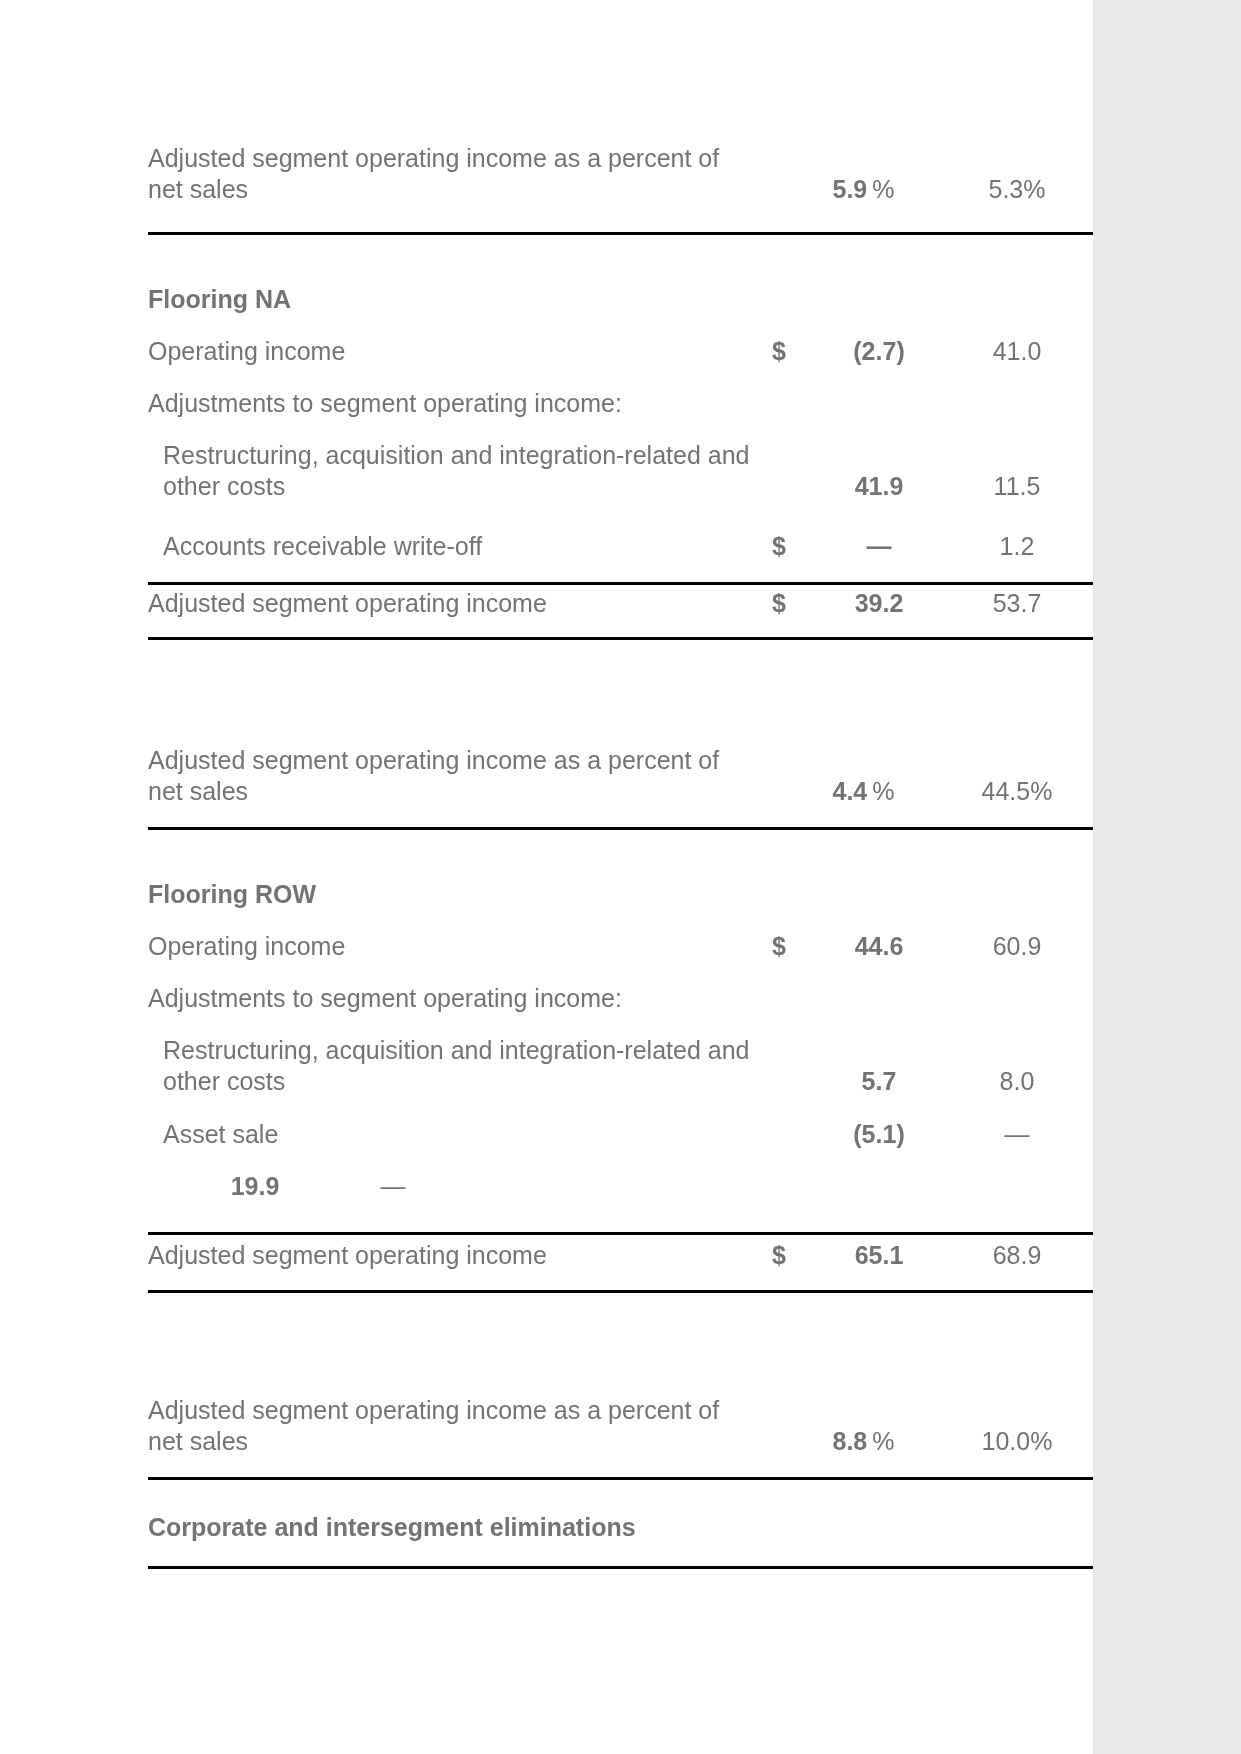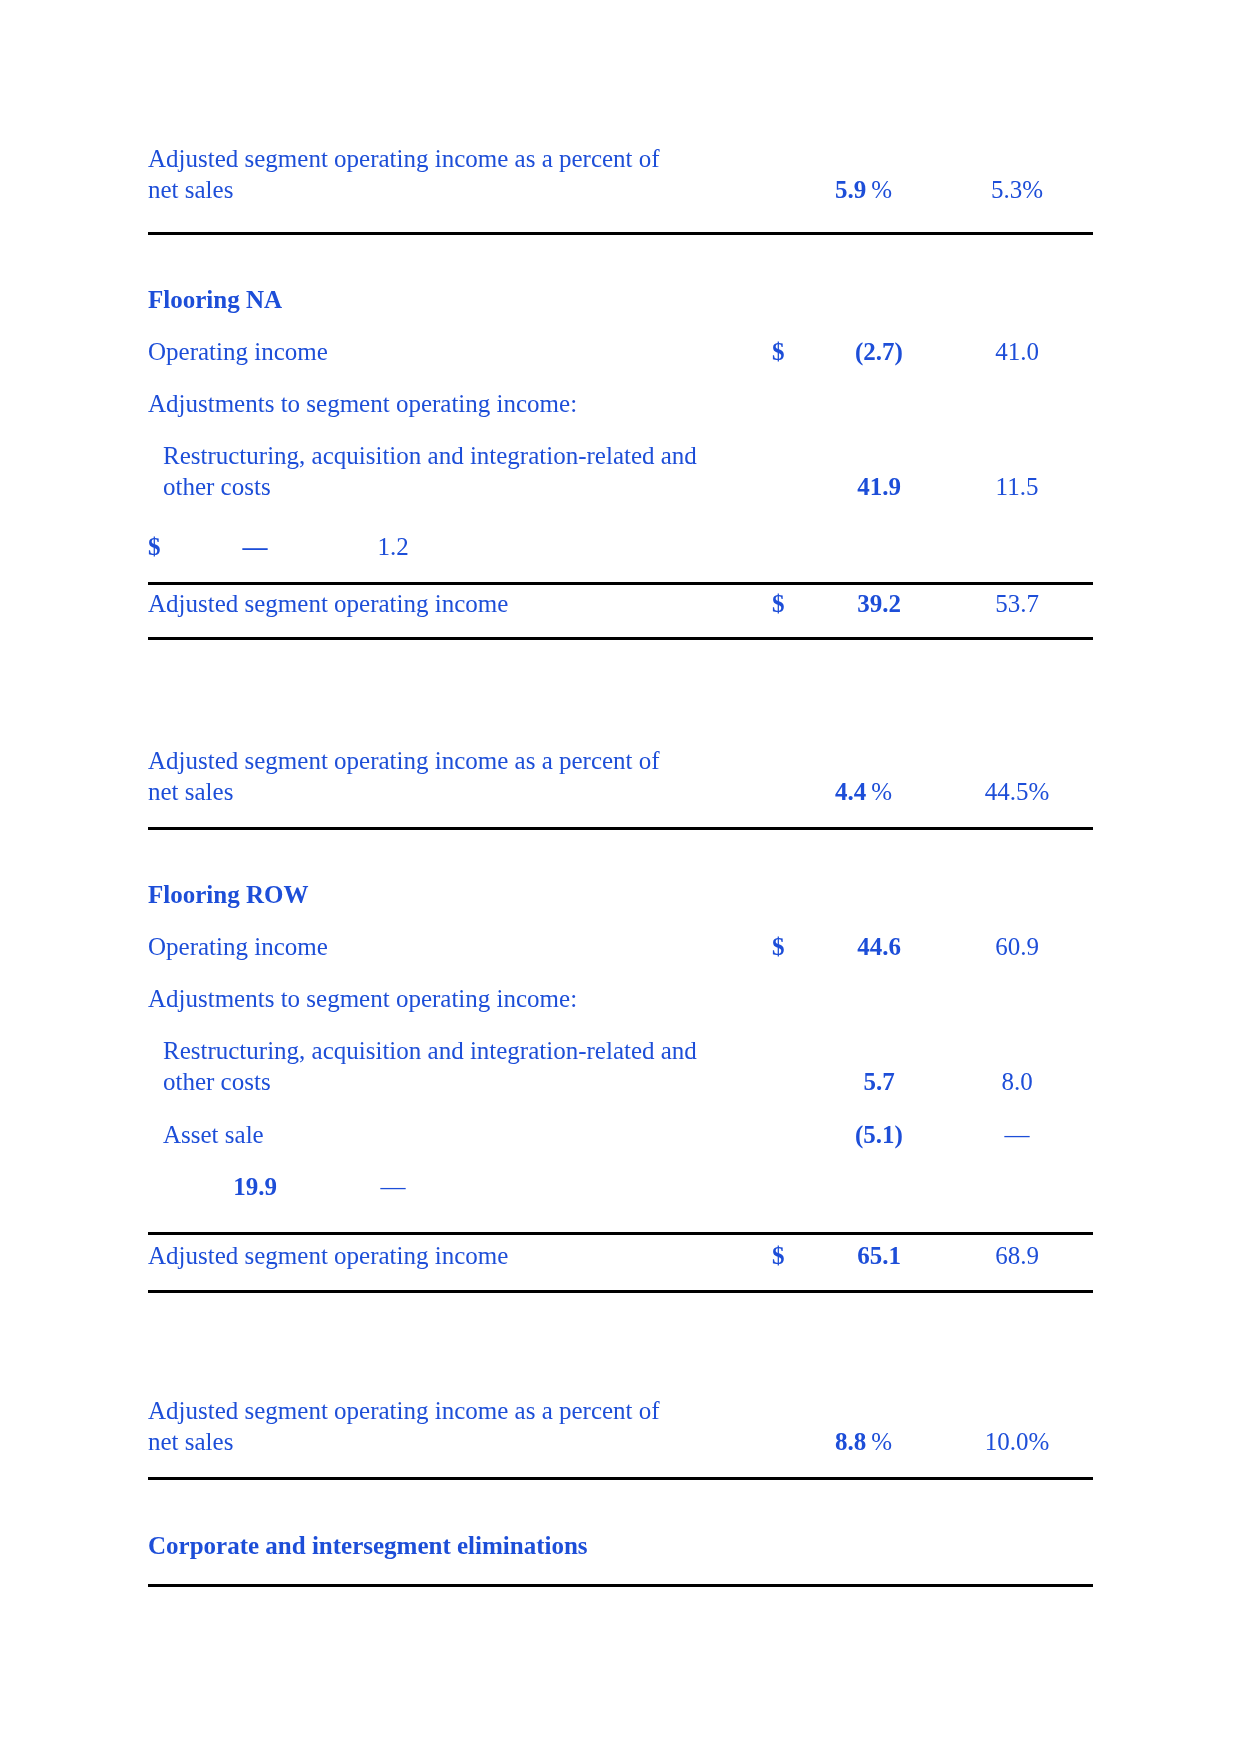--- a/index.html
+++ b/index.html
@@ -1,21 +1,21 @@
 <!DOCTYPE html>
 <html><head>
 <meta charset="utf-8">
 <style>
   html,body { margin:0; padding:0; background:#e8e8e8; }
   .page {
     position:relative;
-    width:1241px; height:1754px;
+    width:1093px; height:1754px;
     background:#ffffff;
-    font-family:Liberation Serif, serif;
-    font-size:25px; line-height:31px; color:#1d4ed8;
+    font-family:Liberation Sans, sans-serif;
+    font-size:25px; line-height:31px; color:#737373;
     overflow:hidden;
   }
   .content {
     position:absolute; left:148px; top:0;
     width:945px;
     padding-top:143px;
   }
   .row { display:flex; align-items:flex-end; }
   .lbl { flex:1 1 auto; white-space:pre-line; }
   .sub .lbl { padding-left:15px; }
@@ -23,21 +23,21 @@
   .v1  { flex:0 0 124px; text-align:center; font-weight:bold; }
   .v1.pct { padding-right:31px; box-sizing:border-box; }
   .v2  { flex:0 0 152px; text-align:center; }
   .heading { font-weight:bold; }
   .rule { border:none; border-top:3px solid #000; margin:0; height:0; }
   .pct-sign { font-weight:normal; margin-left:5px; }
   
   .mt3{margin-top:3px}.mt5{margin-top:5px}.mt18{margin-top:18px}.mt19{margin-top:19px}
   .mt20{margin-top:20px}.mt21{margin-top:21px}.mt22{margin-top:22px}.mt23{margin-top:23px}
   .mt27{margin-top:27px}.mt29{margin-top:29px}.mt30{margin-top:30px}
-  .mt49{margin-top:49px}.mt50{margin-top:50px}.mt102{margin-top:102px}.mt105{margin-top:105px}
+  .mt49{margin-top:49px}.mt50{margin-top:32px}.mt102{margin-top:102px}.mt105{margin-top:105px}
 </style>
 </head>
 <body>
 
 <div class="page">
   <div class="content">
 
     <div class="row">
       <div class="lbl">Adjusted segment operating income as a percent of
 net sales</div>
@@ -68,20 +68,21 @@
 
     <div class="row sub mt21">
       <div class="lbl">Restructuring, acquisition and integration-related and
 other costs</div>
       <div class="dol"></div>
       <div class="v1">41.9</div>
       <div class="v2">11.5</div>
     </div>
 
     <div class="row sub mt29">
+      <div class="lbl">Accounts receivable write-off</div>
       <div class="dol">$</div>
       <div class="v1">—</div>
       <div class="v2">1.2</div>
     </div>
 
     <hr class="rule mt20">
 
     <div class="row mt3">
       <div class="lbl">Adjusted segment operating income</div>
       <div class="dol">$</div>

